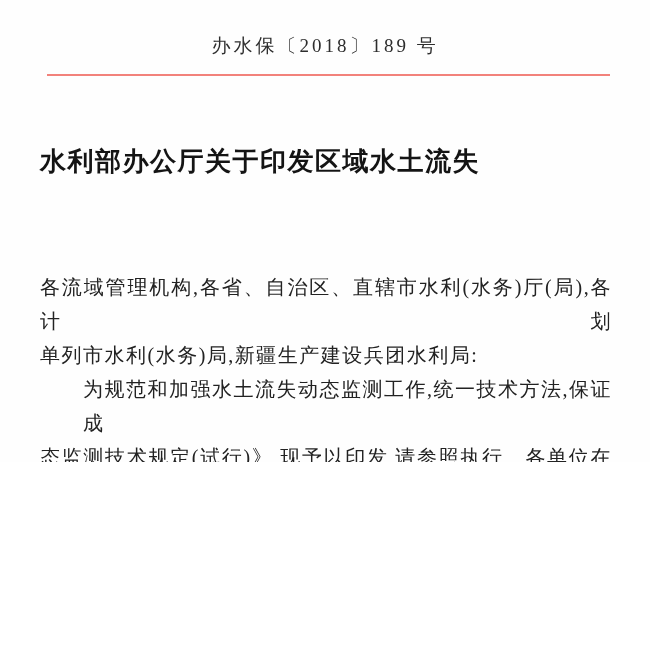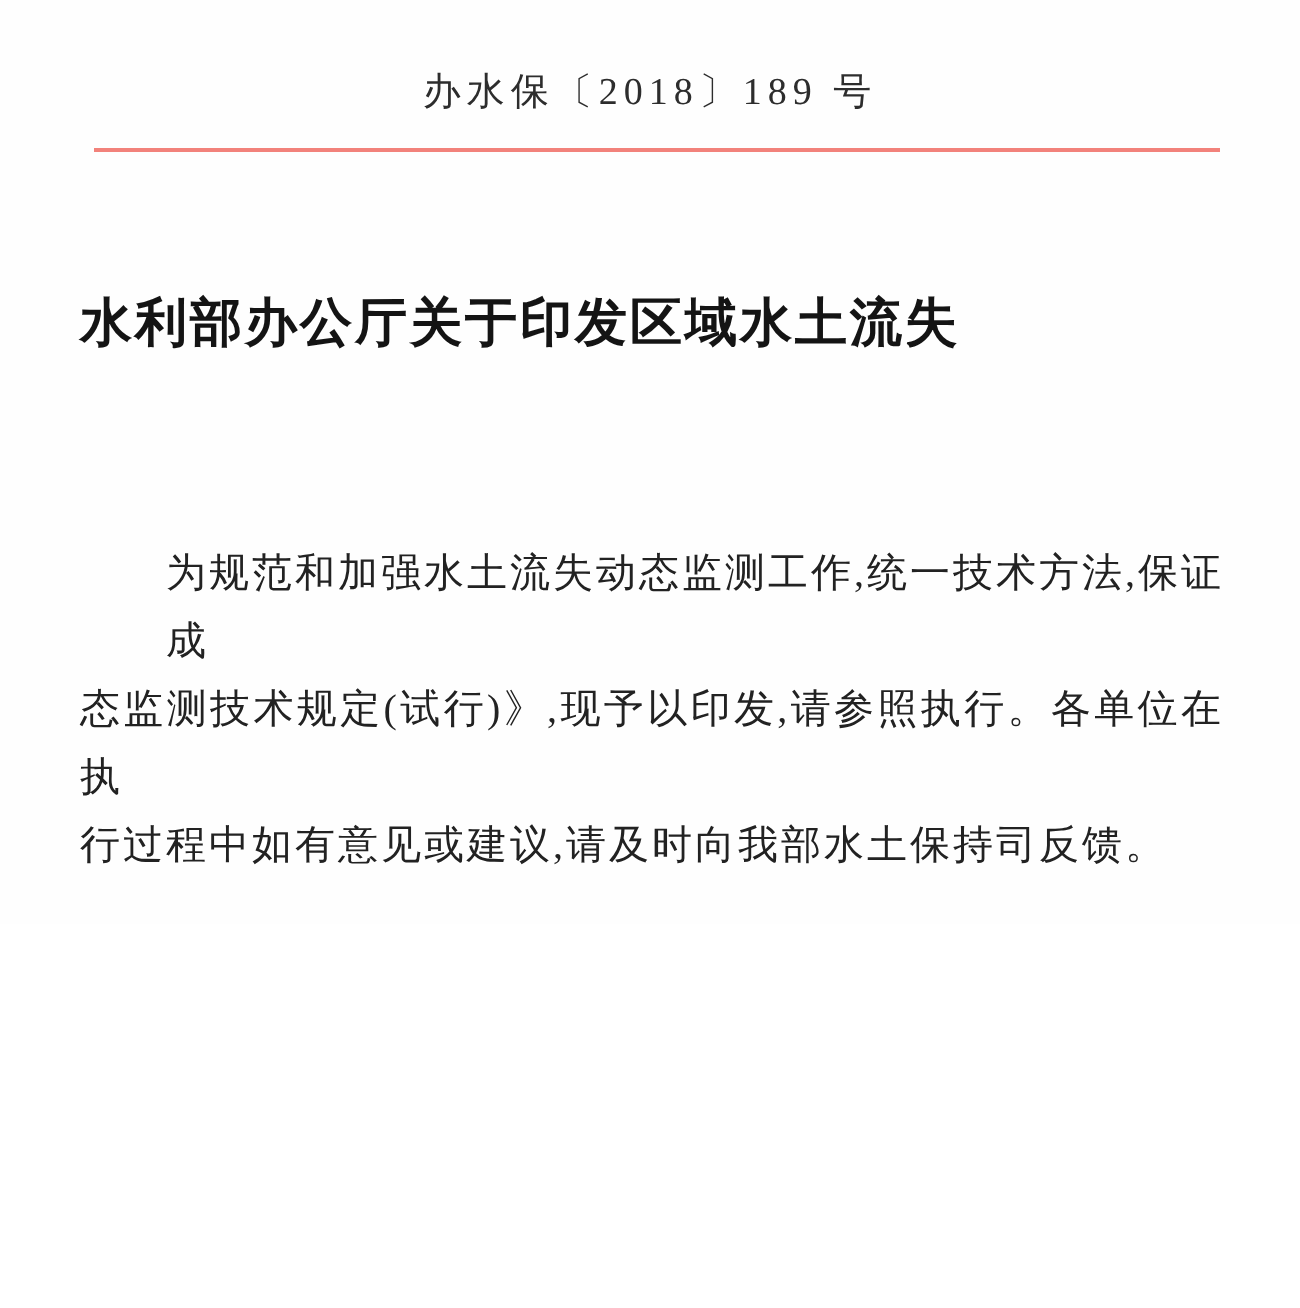--- a/index.html
+++ b/index.html
@@ -86,20 +86,22 @@
 
   <div class="doc-number">办水保〔2018〕189 号</div>
 
   <div class="red-rule"></div>
 
   <h1 class="title">
     <span class="t-line">水利部办公厅关于印发区域水土流失</span>
   </h1>
 
   <div class="body-block">
+    <div class="line fill">各流域管理机构,各省、自治区、直辖市水利(水务)厅(局),各计划</div>
+    <div class="line">单列市水利(水务)局,新疆生产建设兵团水利局:</div>
     <div class="line fill indent">为规范和加强水土流失动态监测工作,统一技术方法,保证成</div>
     <div class="line fill">态监测技术规定(试行)》,现予以印发,请参照执行。各单位在执</div>
     <div class="line">行过程中如有意见或建议,请及时向我部水土保持司反馈。</div>
 
   </div>
 
   <div class="page-number">
     <span class="dash">—</span><span class="num">1</span><span class="dash">—</span>
   </div>
 

